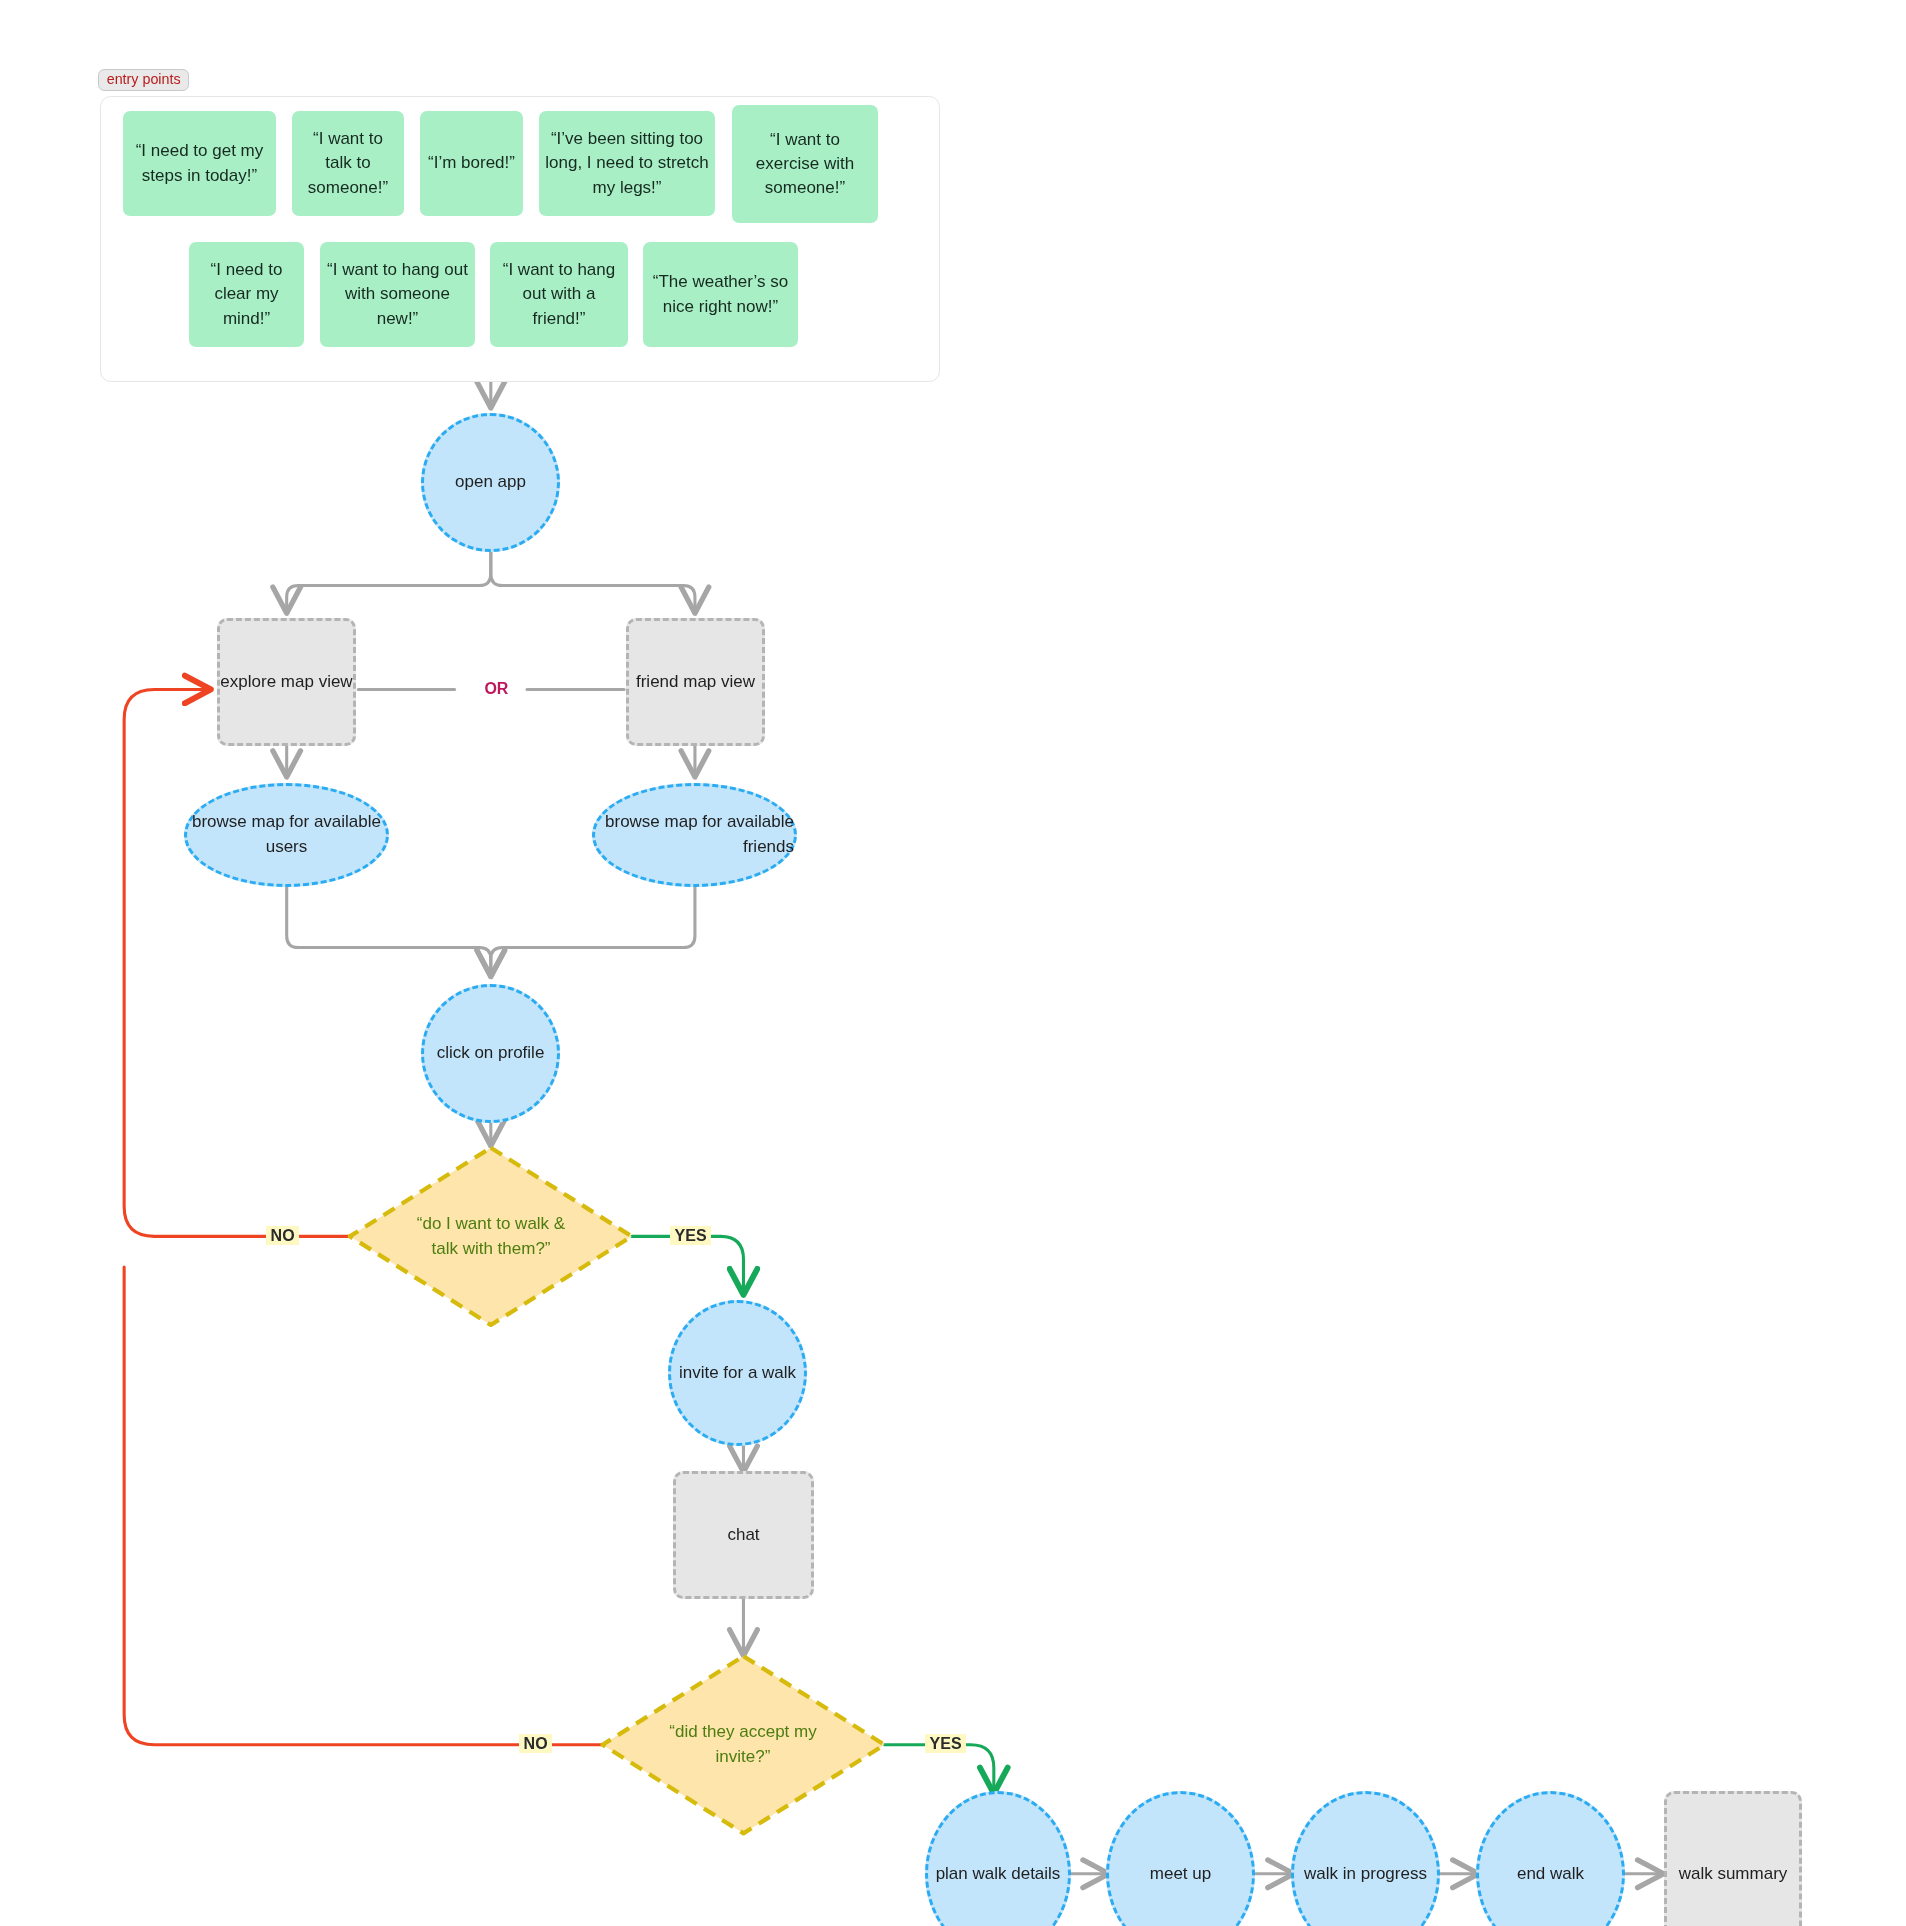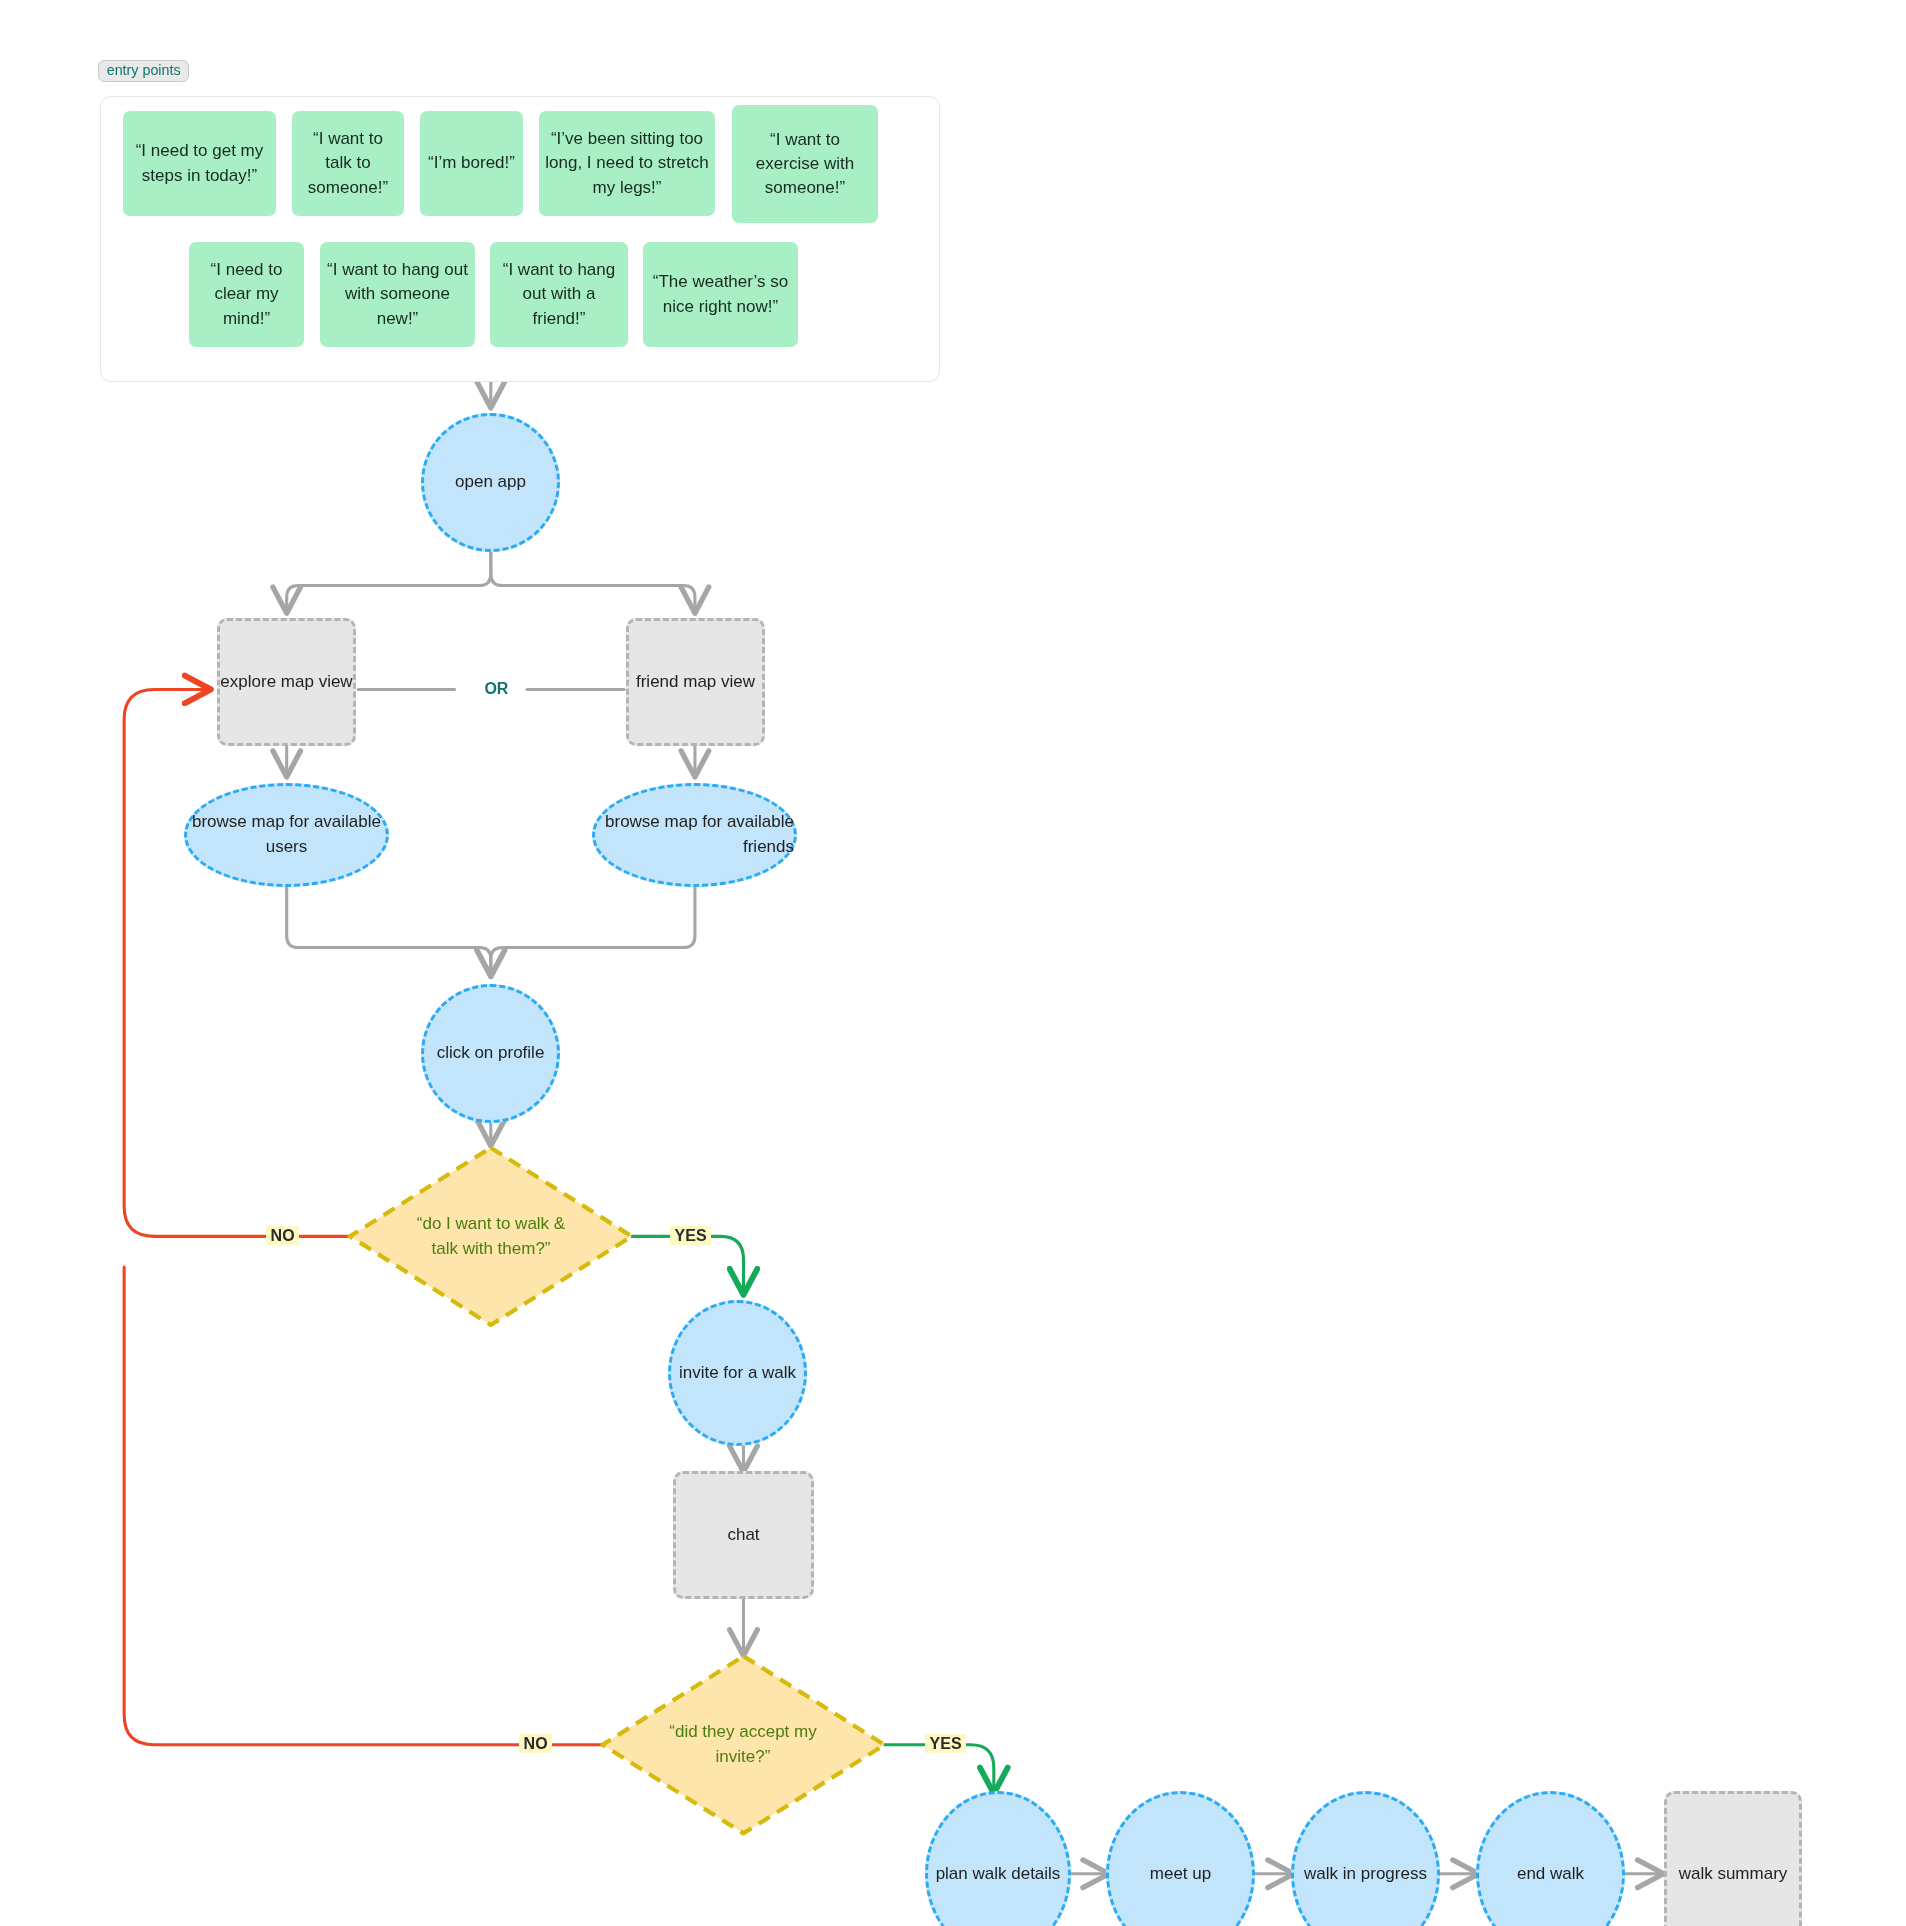--- a/index.html
+++ b/index.html
@@ -1,23 +1,23 @@
 <!DOCTYPE html>
 <html style="font-size:6.2px"><head>
 <meta charset="utf-8">
 <style>
   html,body{margin:0;padding:0;background:#ffffff;}
   body{font-family:"Liberation Sans",sans-serif;}
   #canvas{position:relative;width:1906px;height:2029px;background:#fff;overflow:hidden;}
 
   
   .group-label{
-    position:absolute;left:98px;top:60px;
+    position:absolute;left:98px;top:69px;
     background:#e9e9e9;border:1.2px solid #c9c9c9;border-radius:6.2px;
-    padding:2.3px 7.7px 3.5px;font-size:14.3px;color:#0f766e;line-height:1;
+    padding:2.3px 7.7px 3.5px;font-size:14.3px;color:#b91c1c;line-height:1;
     white-space:nowrap;z-index:6;
   }
   .group-panel{
     position:absolute;left:100px;top:96px;width:838px;height:284px;
     background:#ffffff;border:1.5px solid #e6e6e6;border-radius:10.8px;z-index:2;
   }
   .ecard{
     position:absolute;background:#a9efc6;border-radius:7px;z-index:5;
     display:flex;align-items:center;justify-content:center;text-align:center;
     color:#162b20;font-size:17px;line-height:1.42;padding:0 6.2px;
@@ -39,21 +39,21 @@
     position:absolute;left:0;top:0;width:100%;height:100%;
     display:flex;align-items:center;justify-content:center;text-align:center;
     color:#4d7c0f;font-size:17px;line-height:1.45;z-index:3;
   }
 
   .edge-label{
     position:absolute;z-index:7;font-weight:bold;font-size:16px;color:#2b2b2b;
     background:#fef9c3;padding:0.8px 4.6px;line-height:1.1;white-space:nowrap;
   }
   .or-label{
-    position:absolute;z-index:7;font-weight:bold;font-size:16px;color:#0f766e;
+    position:absolute;z-index:7;font-weight:bold;font-size:16px;color:#be185d;
     background:#ffffff;padding:0.8px 5.4px;white-space:nowrap;
   }
 
   svg.wires{position:absolute;left:0;top:0;width:1906px;height:2029px;z-index:1;}
 </style>
 </head>
 <body>
 
 <div id="canvas">
 

